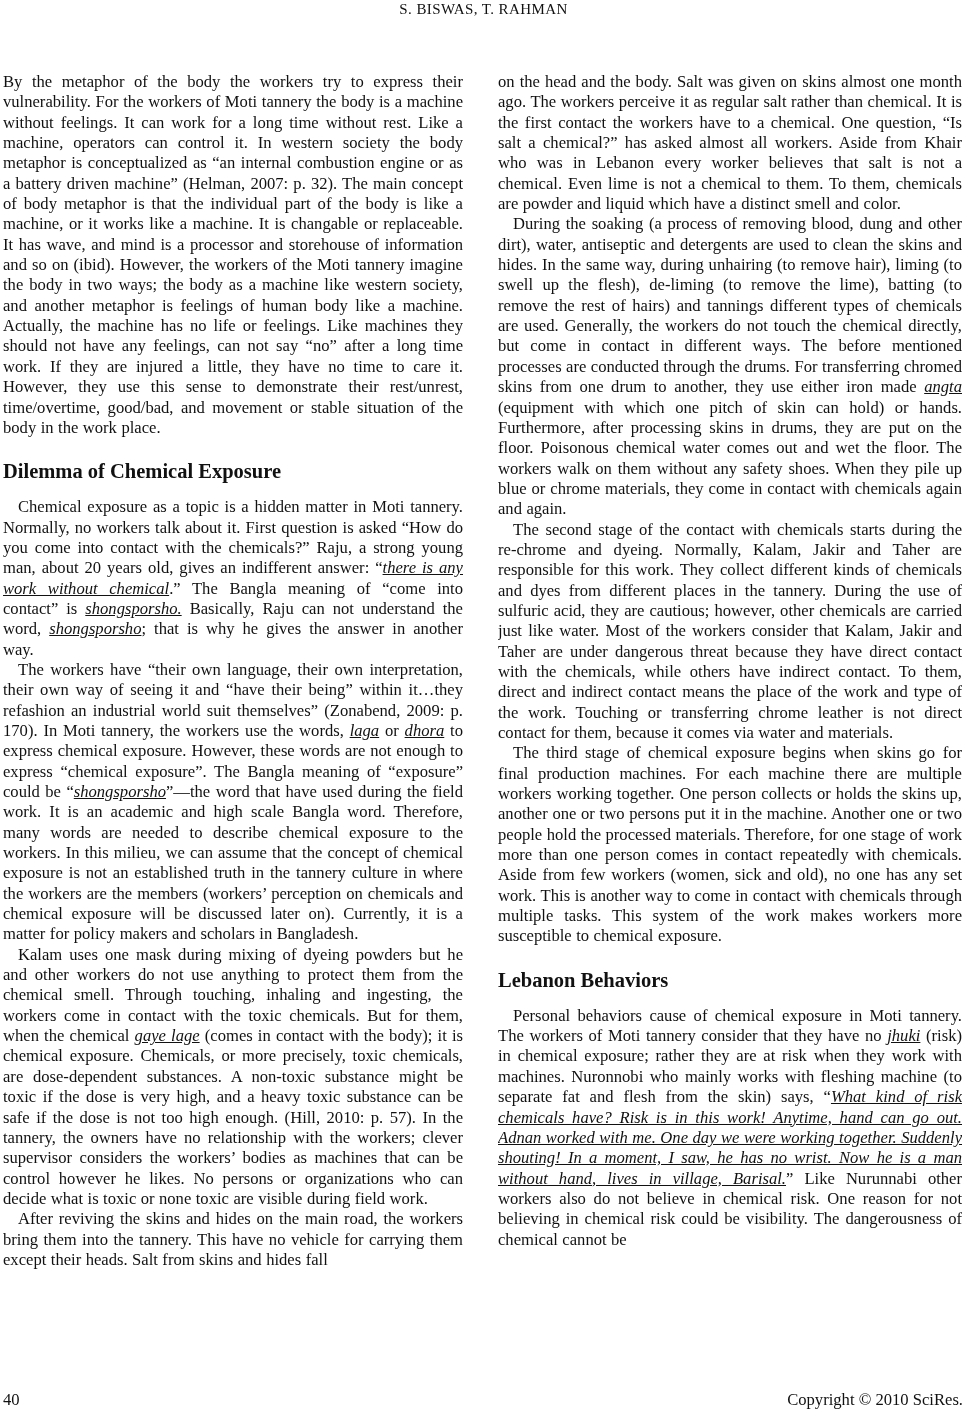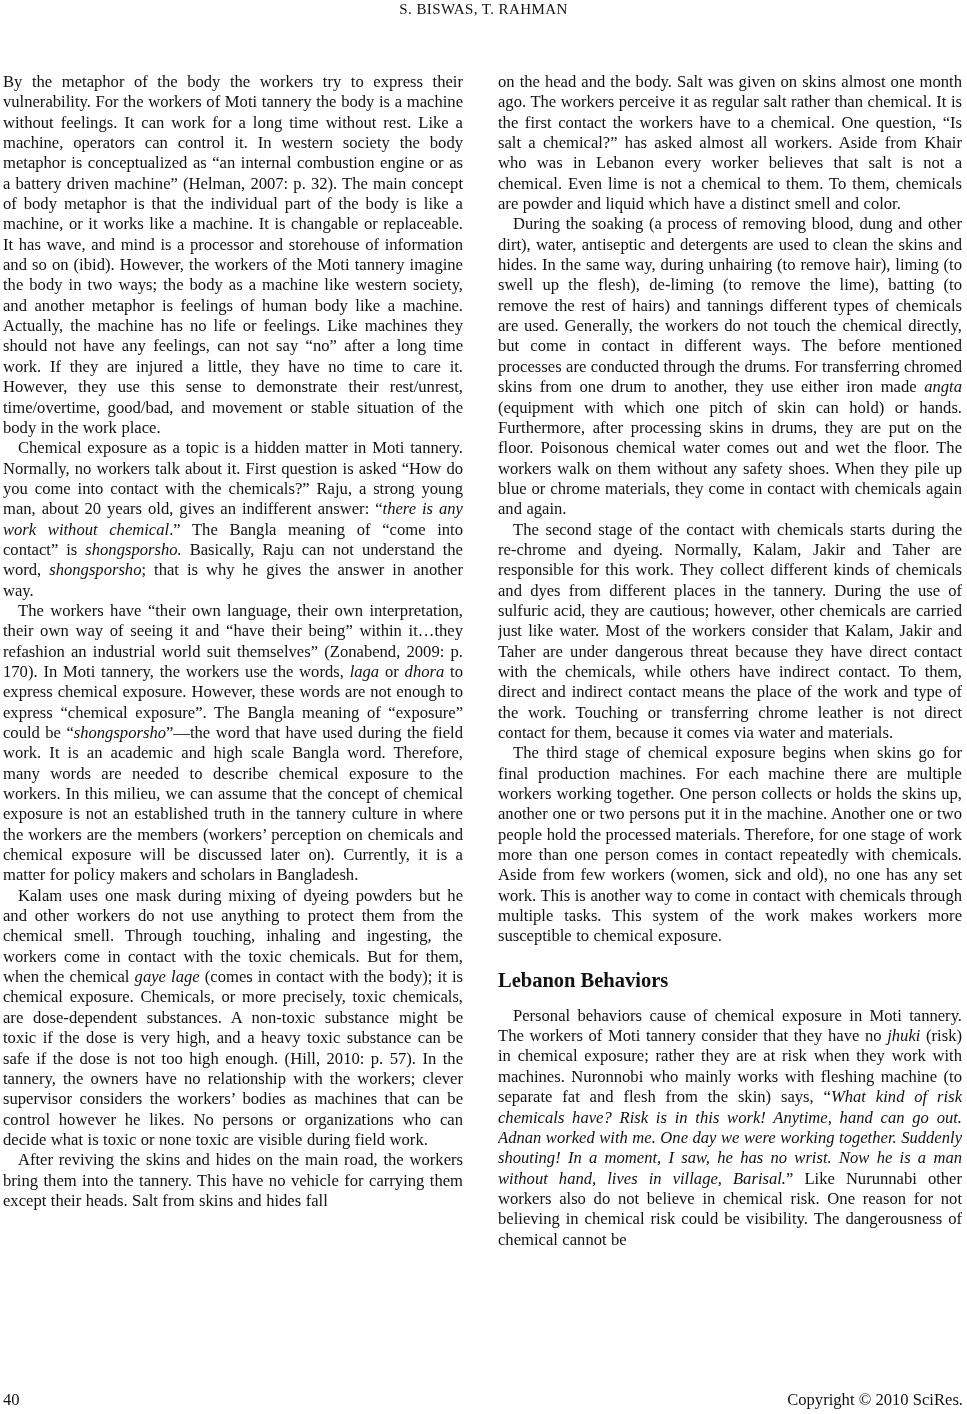--- a/index.html
+++ b/index.html
@@ -37,21 +37,21 @@
   }
   .column.left  { left: 3px;   width: 460px; }
   .column.right { left: 498px; width: 464px; }
   .para {
     margin: 0;
     font-size: 16.6px;
     line-height: 20.35px;
     word-spacing: 0.02em;
   }
   .para.indent { text-indent: 15px; }
-  .para i { font-style: italic; }
+  .para i { font-style: italic; text-decoration: underline; }
   .section-heading {
     font-size: 20.5px;
     font-weight: bold;
     line-height: 23px;
     margin: 22px 0 14px 0;
     text-align: left;
   }
   .footer {
     position: absolute;
     top: 1390px;
@@ -63,20 +63,21 @@
   }
 </style>
 </head>
 <body>
 
 <div class="page">
   <div class="running-head">S. BISWAS, T. RAHMAN</div>
 
   <div class="column left">
       <p class="para"><span>By the metaphor of the body the workers try to express their vulnerability. For the workers of Moti tannery the body is a machine without feelings. It can work for a long time without rest. Like a machine, operators can control it. In western society the body metaphor is conceptualized as “an internal combustion engine or as a battery driven machine” (Helman, 2007: p. 32). The main concept of body metaphor is that the individual part of the body is like a machine, or it works like a machine. It is changable or replaceable. It has wave, and mind is a processor and storehouse of information and so on (ibid). However, the workers of the Moti tannery imagine the body in two ways; the body as a machine like western society, and another metaphor is feelings of human body like a machine. Actually, the machine has no life or feelings. Like machines they should not have any feelings, can not say “no” after a long time work. If they are injured a little, they have no time to care it. However, they use this sense to demonstrate their rest/unrest, time/overtime, good/bad, and movement or stable situation of the body in the work place.</span></p>
+      <h2 class="section-heading">Dilemma of Chemical Exposure</h2>
       <p class="para indent"><span>Chemical exposure as a topic is a hidden matter in Moti tannery. Normally, no workers talk about it. First question is asked “How do you come into contact with the chemicals?” Raju, a strong young man, about 20 years old, gives an indifferent answer: “</span><i>there is any work without chemical</i><span>.” The Bangla meaning of “come into contact” is </span><i>shongsporsho.</i><span> Basically, Raju can not understand the word, </span><i>shongsporsho</i><span>; that is why he gives the answer in another way.</span></p>
       <p class="para indent"><span>The workers have “their own language, their own interpretation, their own way of seeing it and “have their being” within it…they refashion an industrial world suit themselves” (Zonabend, 2009: p. 170). In Moti tannery, the workers use the words, </span><i>laga</i><span> or </span><i>dhora</i><span> to express chemical exposure. However, these words are not enough to express “chemical exposure”. The Bangla meaning of “exposure” could be “</span><i>shongsporsho</i><span>”—the word that have used during the field work. It is an academic and high scale Bangla word. Therefore, many words are needed to describe chemical exposure to the workers. In this milieu, we can assume that the concept of chemical exposure is not an established truth in the tannery culture in where the workers are the members (workers’ perception on chemicals and chemical exposure will be discussed later on). Currently, it is a matter for policy makers and scholars in Bangladesh.</span></p>
       <p class="para indent"><span>Kalam uses one mask during mixing of dyeing powders but he and other workers do not use anything to protect them from the chemical smell. Through touching, inhaling and ingesting, the workers come in contact with the toxic chemicals. But for them, when the chemical </span><i>gaye lage</i><span> (comes in contact with the body); it is chemical exposure. Chemicals, or more precisely, toxic chemicals, are dose-dependent substances. A non-toxic substance might be toxic if the dose is very high, and a heavy toxic substance can be safe if the dose is not too high enough. (Hill, 2010: p. 57). In the tannery, the owners have no relationship with the workers; clever supervisor considers the workers’ bodies as machines that can be control however he likes. No persons or organizations who can decide what is toxic or none toxic are visible during field work.</span></p>
       <p class="para indent"><span>After reviving the skins and hides on the main road, the workers bring them into the tannery. This have no vehicle for carrying them except their heads. Salt from skins and hides fall</span></p>
     </div>
 
   <div class="column right">
       <p class="para"><span>on the head and the body. Salt was given on skins almost one month ago. The workers perceive it as regular salt rather than chemical. It is the first contact the workers have to a chemical. One question, “Is salt a chemical?” has asked almost all workers. Aside from Khair who was in Lebanon every worker believes that salt is not a chemical. Even lime is not a chemical to them. To them, chemicals are powder and liquid which have a distinct smell and color.</span></p>
       <p class="para indent"><span>During the soaking (a process of removing blood, dung and other dirt), water, antiseptic and detergents are used to clean the skins and hides. In the same way, during unhairing (to remove hair), liming (to swell up the flesh), de-liming (to remove the lime), batting (to remove the rest of hairs) and tannings different types of chemicals are used. Generally, the workers do not touch the chemical directly, but come in contact in different ways. The before mentioned processes are conducted through the drums. For transferring chromed skins from one drum to another, they use either iron made </span><i>angta</i><span> (equipment with which one pitch of skin can hold) or hands. Furthermore, after processing skins in drums, they are put on the floor. Poisonous chemical water comes out and wet the floor. The workers walk on them without any safety shoes. When they pile up blue or chrome materials, they come in contact with chemicals again and again.</span></p>
       <p class="para indent"><span>The second stage of the contact with chemicals starts during the re-chrome and dyeing. Normally, Kalam, Jakir and Taher are responsible for this work. They collect different kinds of chemicals and dyes from different places in the tannery. During the use of sulfuric acid, they are cautious; however, other chemicals are carried just like water. Most of the workers consider that Kalam, Jakir and Taher are under dangerous threat because they have direct contact with the chemicals, while others have indirect contact. To them, direct and indirect contact means the place of the work and type of the work. Touching or transferring chrome leather is not direct contact for them, because it comes via water and materials.</span></p>

